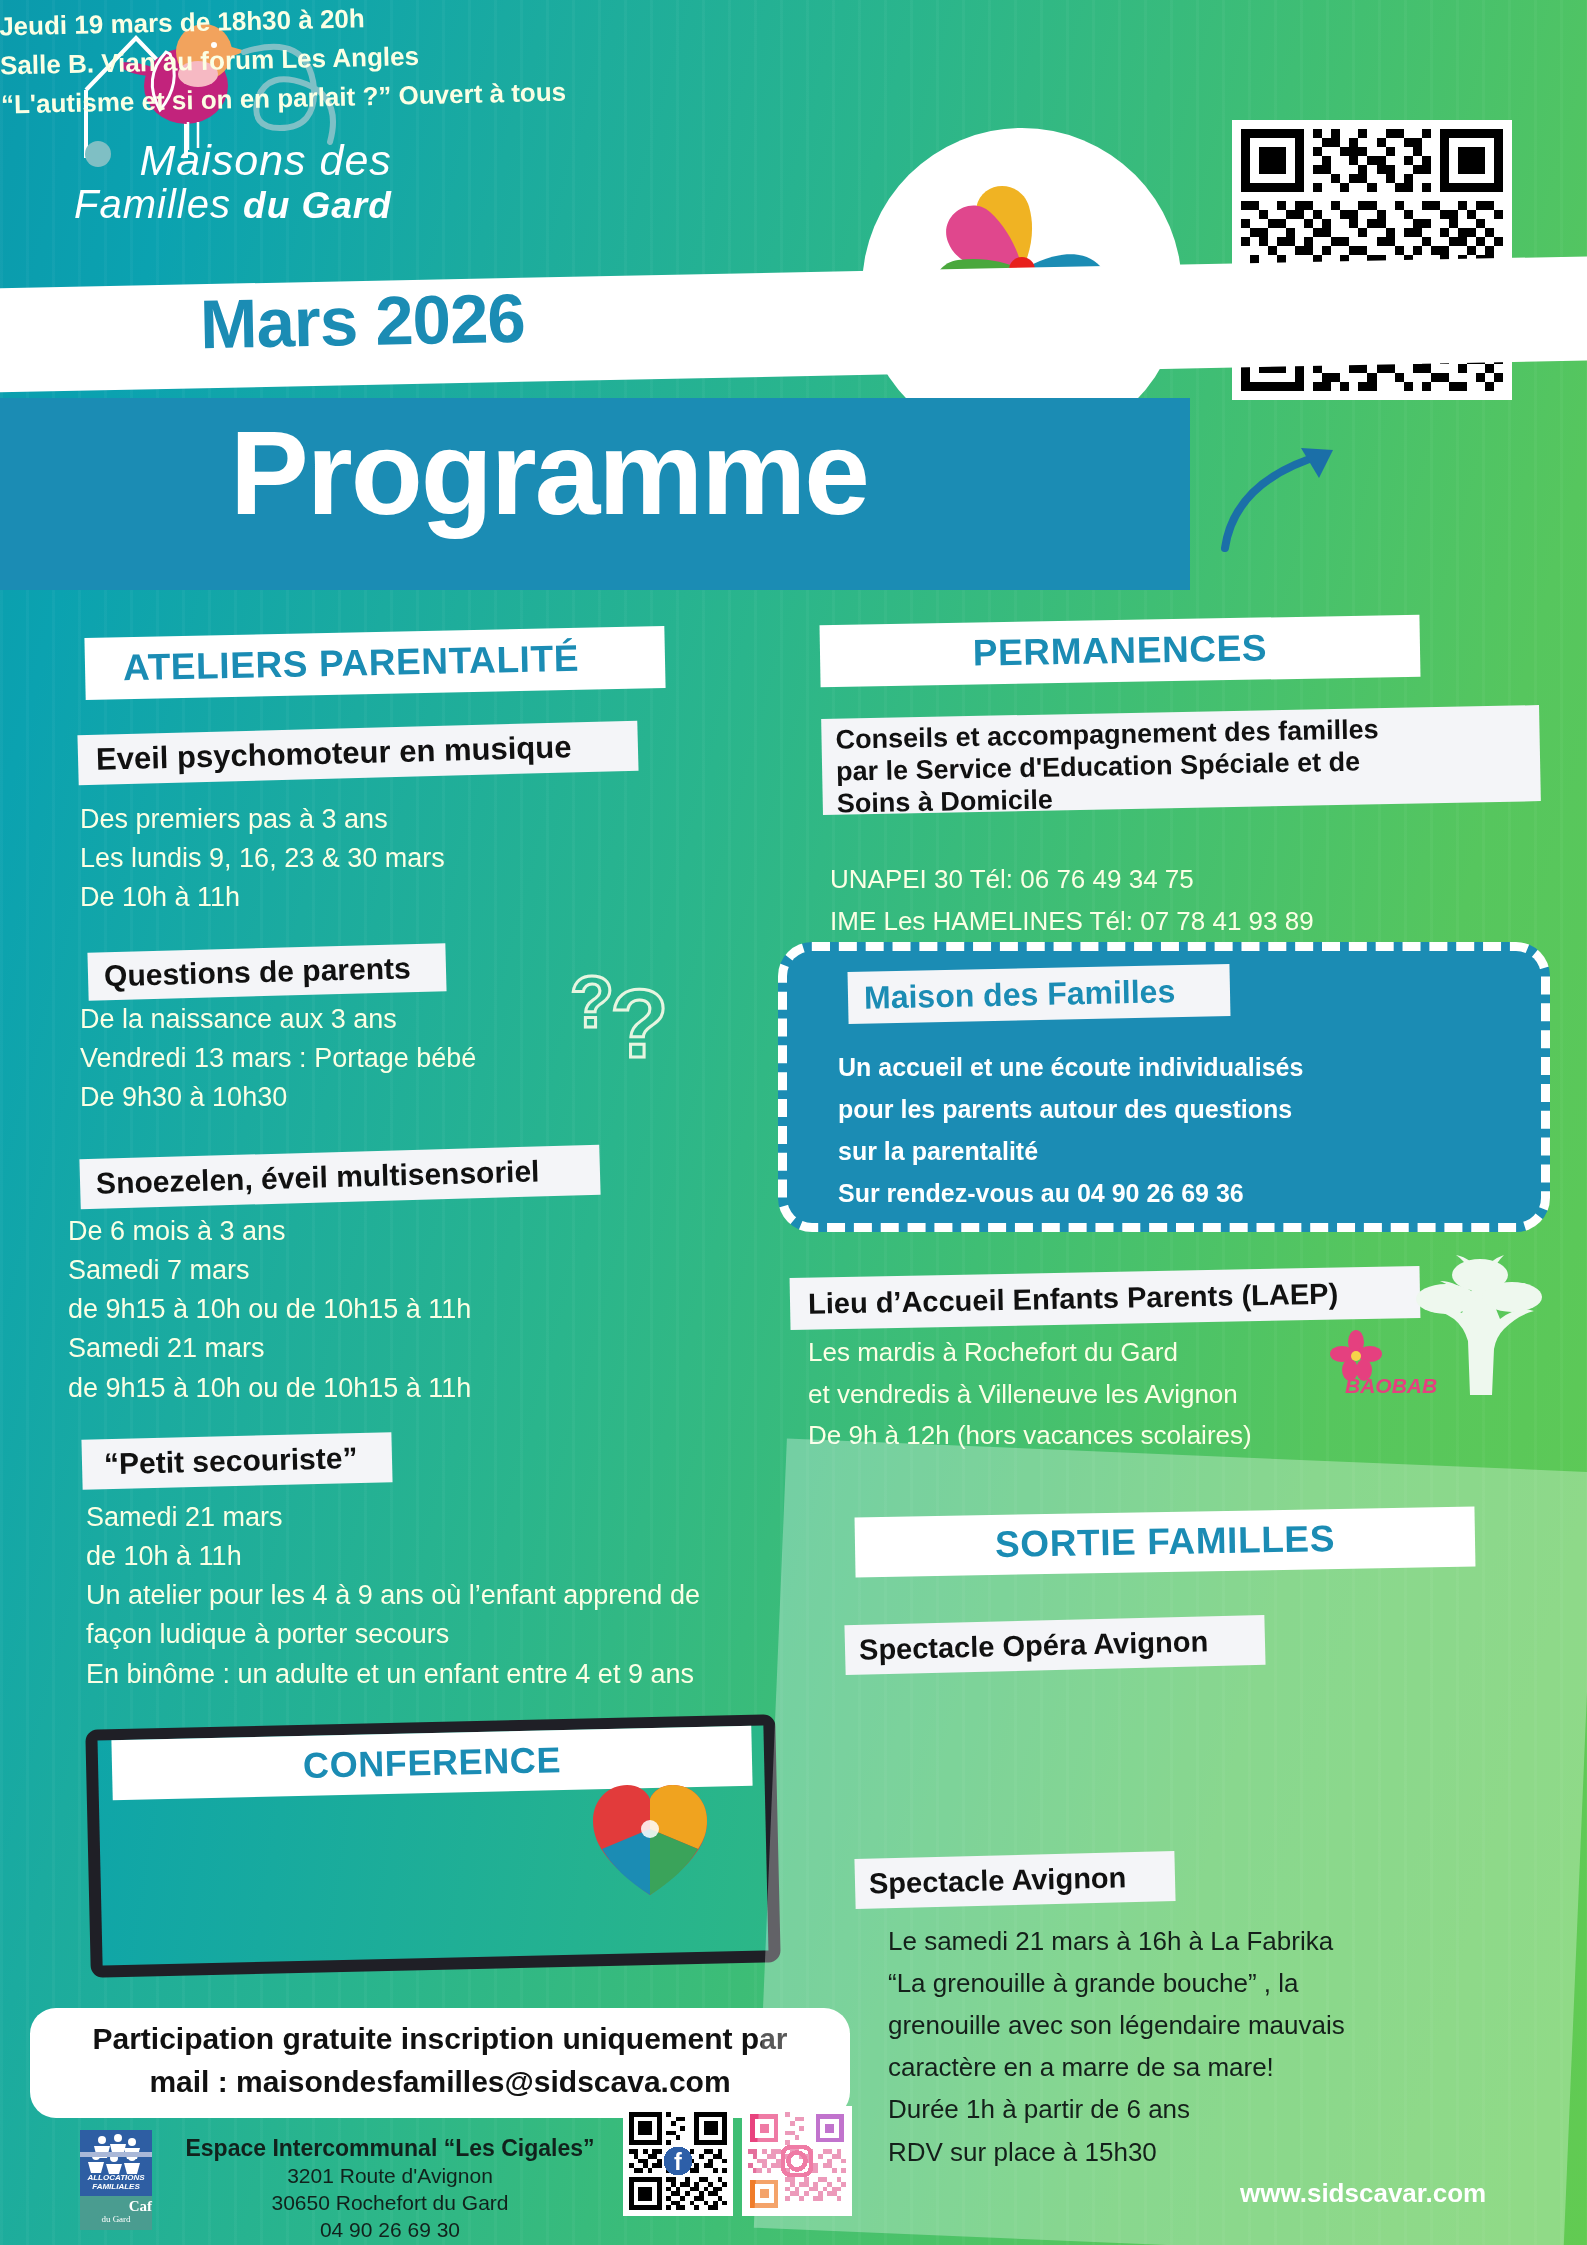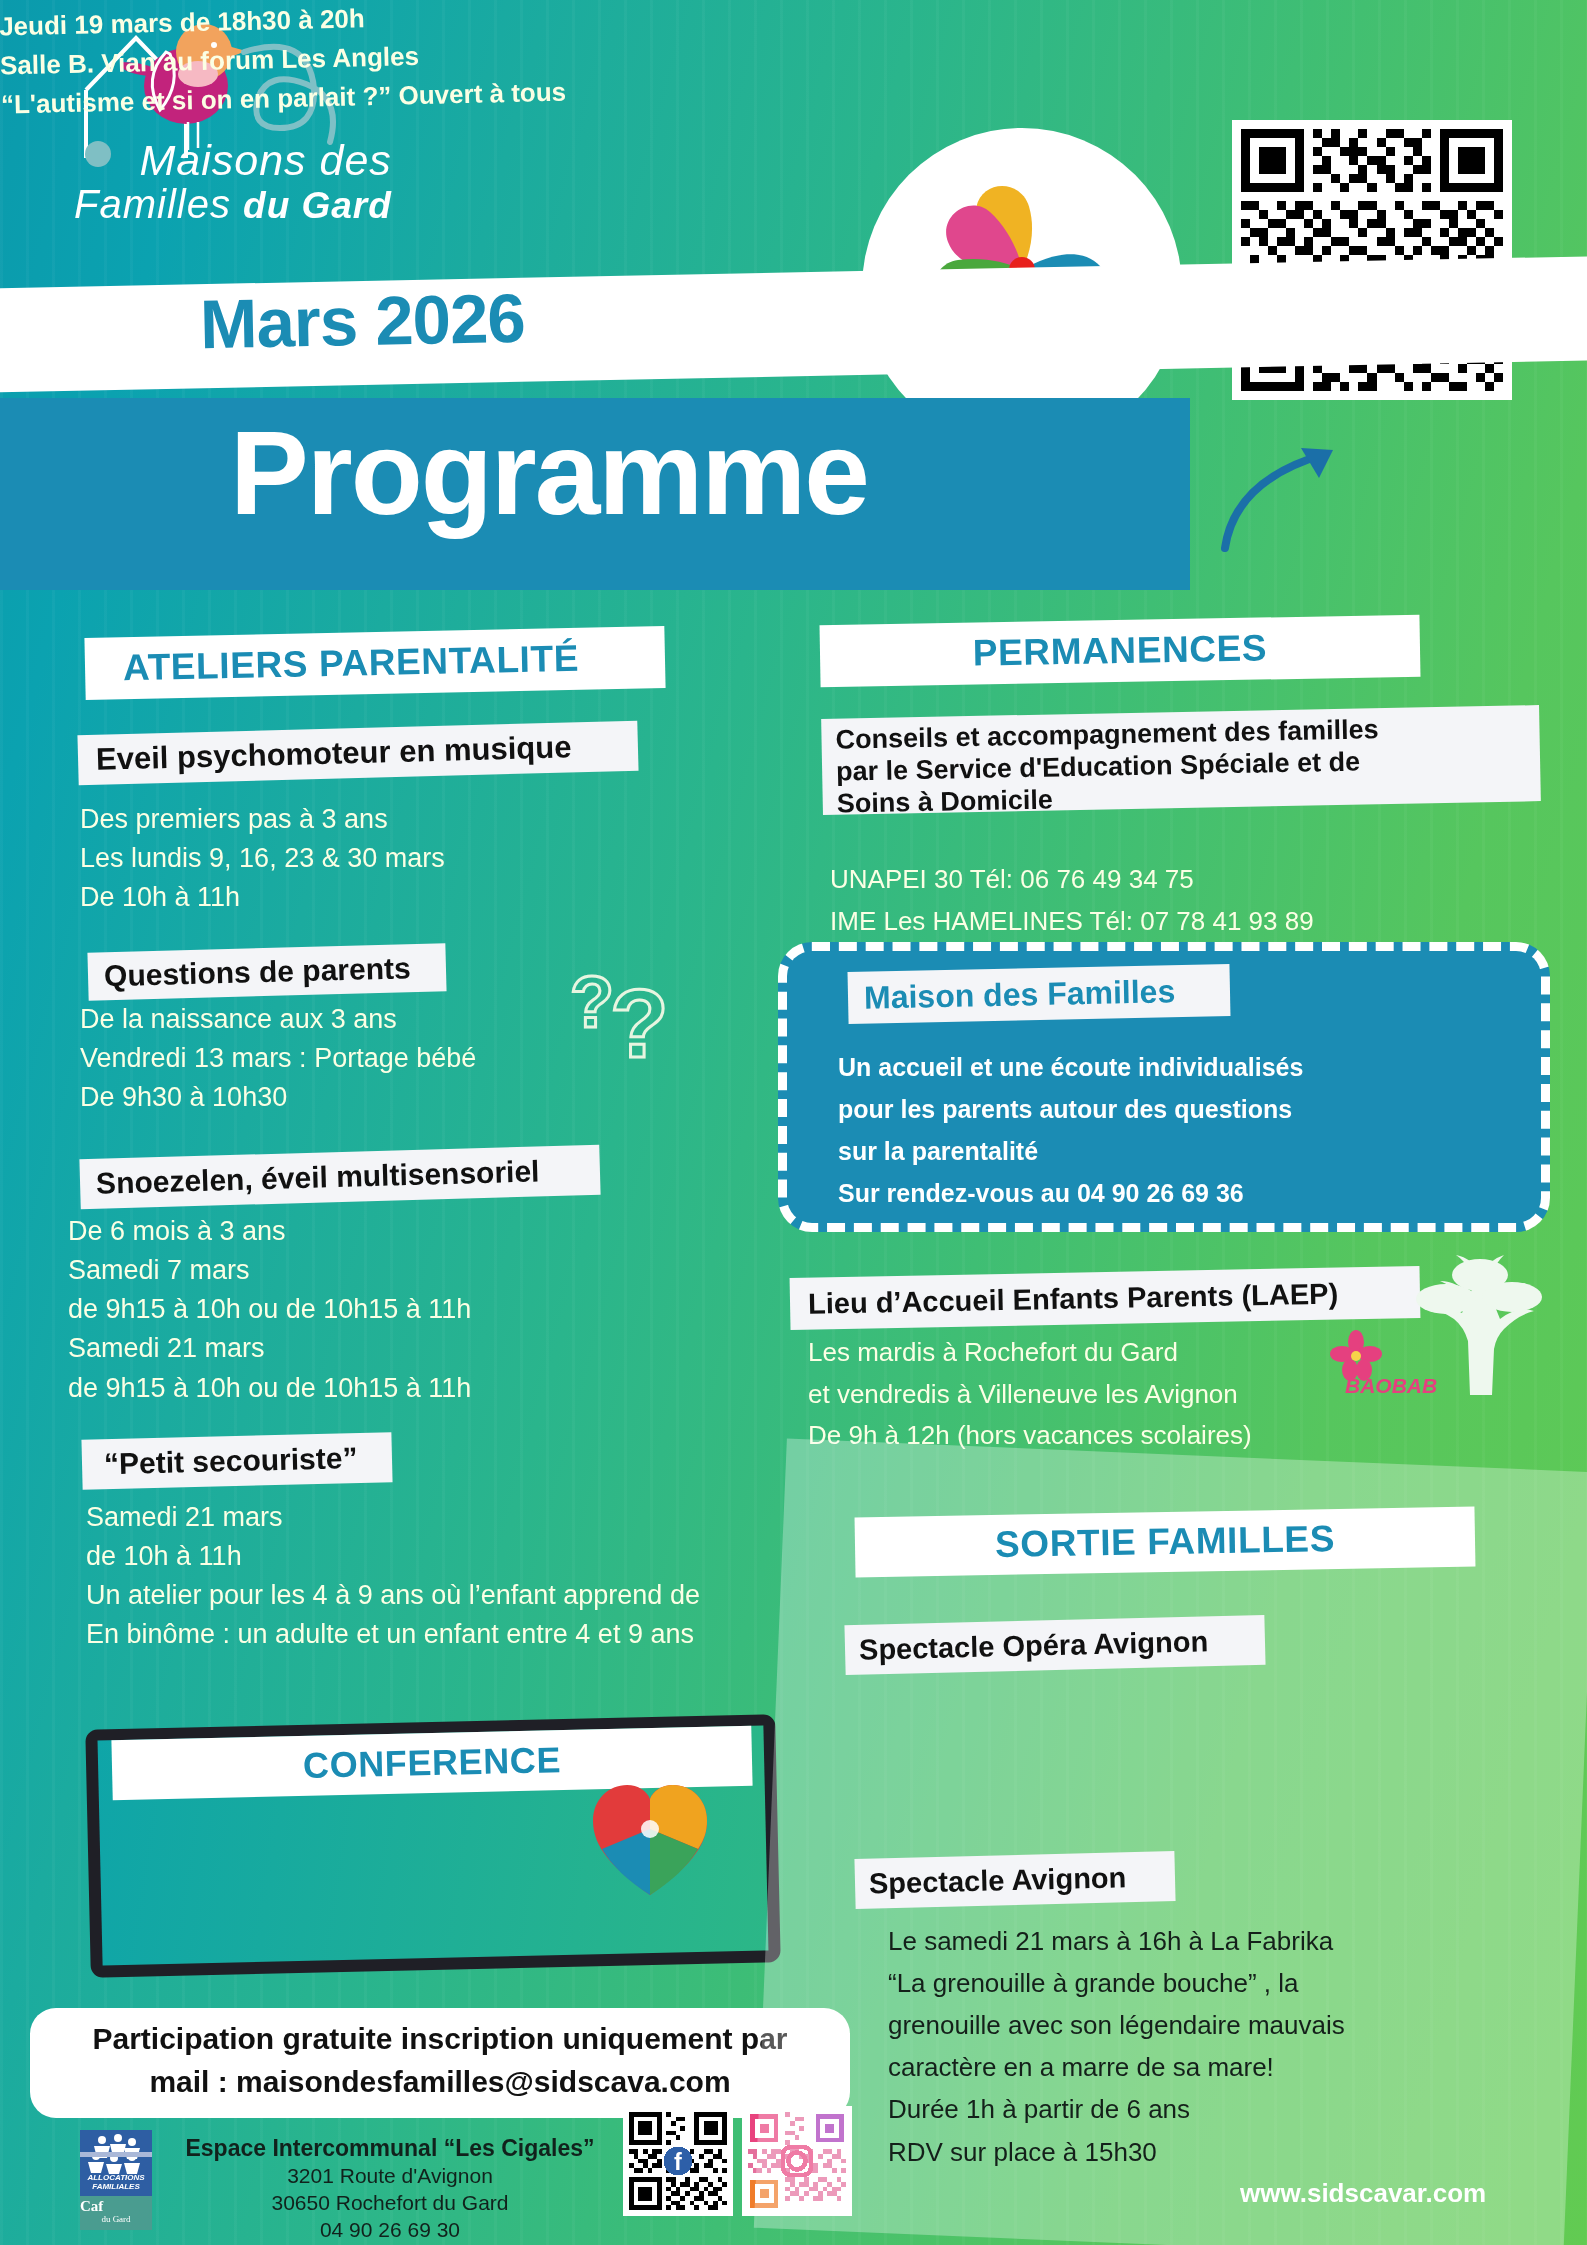--- a/index.html
+++ b/index.html
@@ -136,21 +136,21 @@
     position: absolute; left: 30px; top: 2018px; width: 820px;
     font-size: 30px; font-weight: 800; color: #111; text-align: center; line-height: 1.42;
   }
 
   
   .caf { position: absolute; left: 80px; top: 2130px; width: 72px; height: 100px; }
   .caf-top { width: 72px; height: 66px; background: #2e5ea3; position: relative; }
   .caf-bot { width: 72px; height: 34px; background: #4a9c90; }
   .caf-label1 { position: absolute; bottom: 5px; width: 100%; text-align: center;
       color: #fff; font-size: 8px; font-weight: 700; font-style: italic; line-height: 1.05; }
-  .caf-label2 { text-align: left; color: #fff; font-size: 15px; font-weight: 700;
+  .caf-label2 { text-align: right; color: #fff; font-size: 15px; font-weight: 700;
       font-family: "Liberation Serif", serif; line-height: 1; padding-top: 3px; }
   .caf-label3 { text-align: center; color: #fff; font-size: 9px;
       font-family: "Liberation Serif", serif; }
 
   #b-address {
     position: absolute; left: 180px; top: 2134px; width: 420px;
     text-align: center; color: #11221c; font-size: 21px; line-height: 1.28;
   }
   #b-address .strong { font-weight: 800; font-size: 23px; }
 
@@ -505,20 +505,21 @@
     <div>de 9h15 à 10h ou de 10h15 à 11h</div>
     <div>Samedi 21 mars</div>
     <div>de 9h15 à 10h ou de 10h15 à 11h</div>
   </div>
 
   <div class="tag" id="t-petit">“Petit secouriste”</div>
   <div class="body-txt" id="b-petit">
     <div>Samedi 21 mars</div>
     <div>de 10h à 11h</div>
     <div>Un atelier pour les 4 à 9 ans où l’enfant apprend de</div>
+    <div>façon ludique à porter secours</div>
     <div>En binôme : un adulte et un enfant entre 4 et 9 ans</div>
   </div>
 
   <div class="tablet">
     <div class="tablet-inner"></div>
   </div>
   <div class="sec-head" id="h-conf">CONFERENCE</div>
   <div id="b-conf">
     <div>Jeudi 19 mars de 18h30 à 20h</div>
     <div>Salle B. Vian au forum Les Angles</div>

